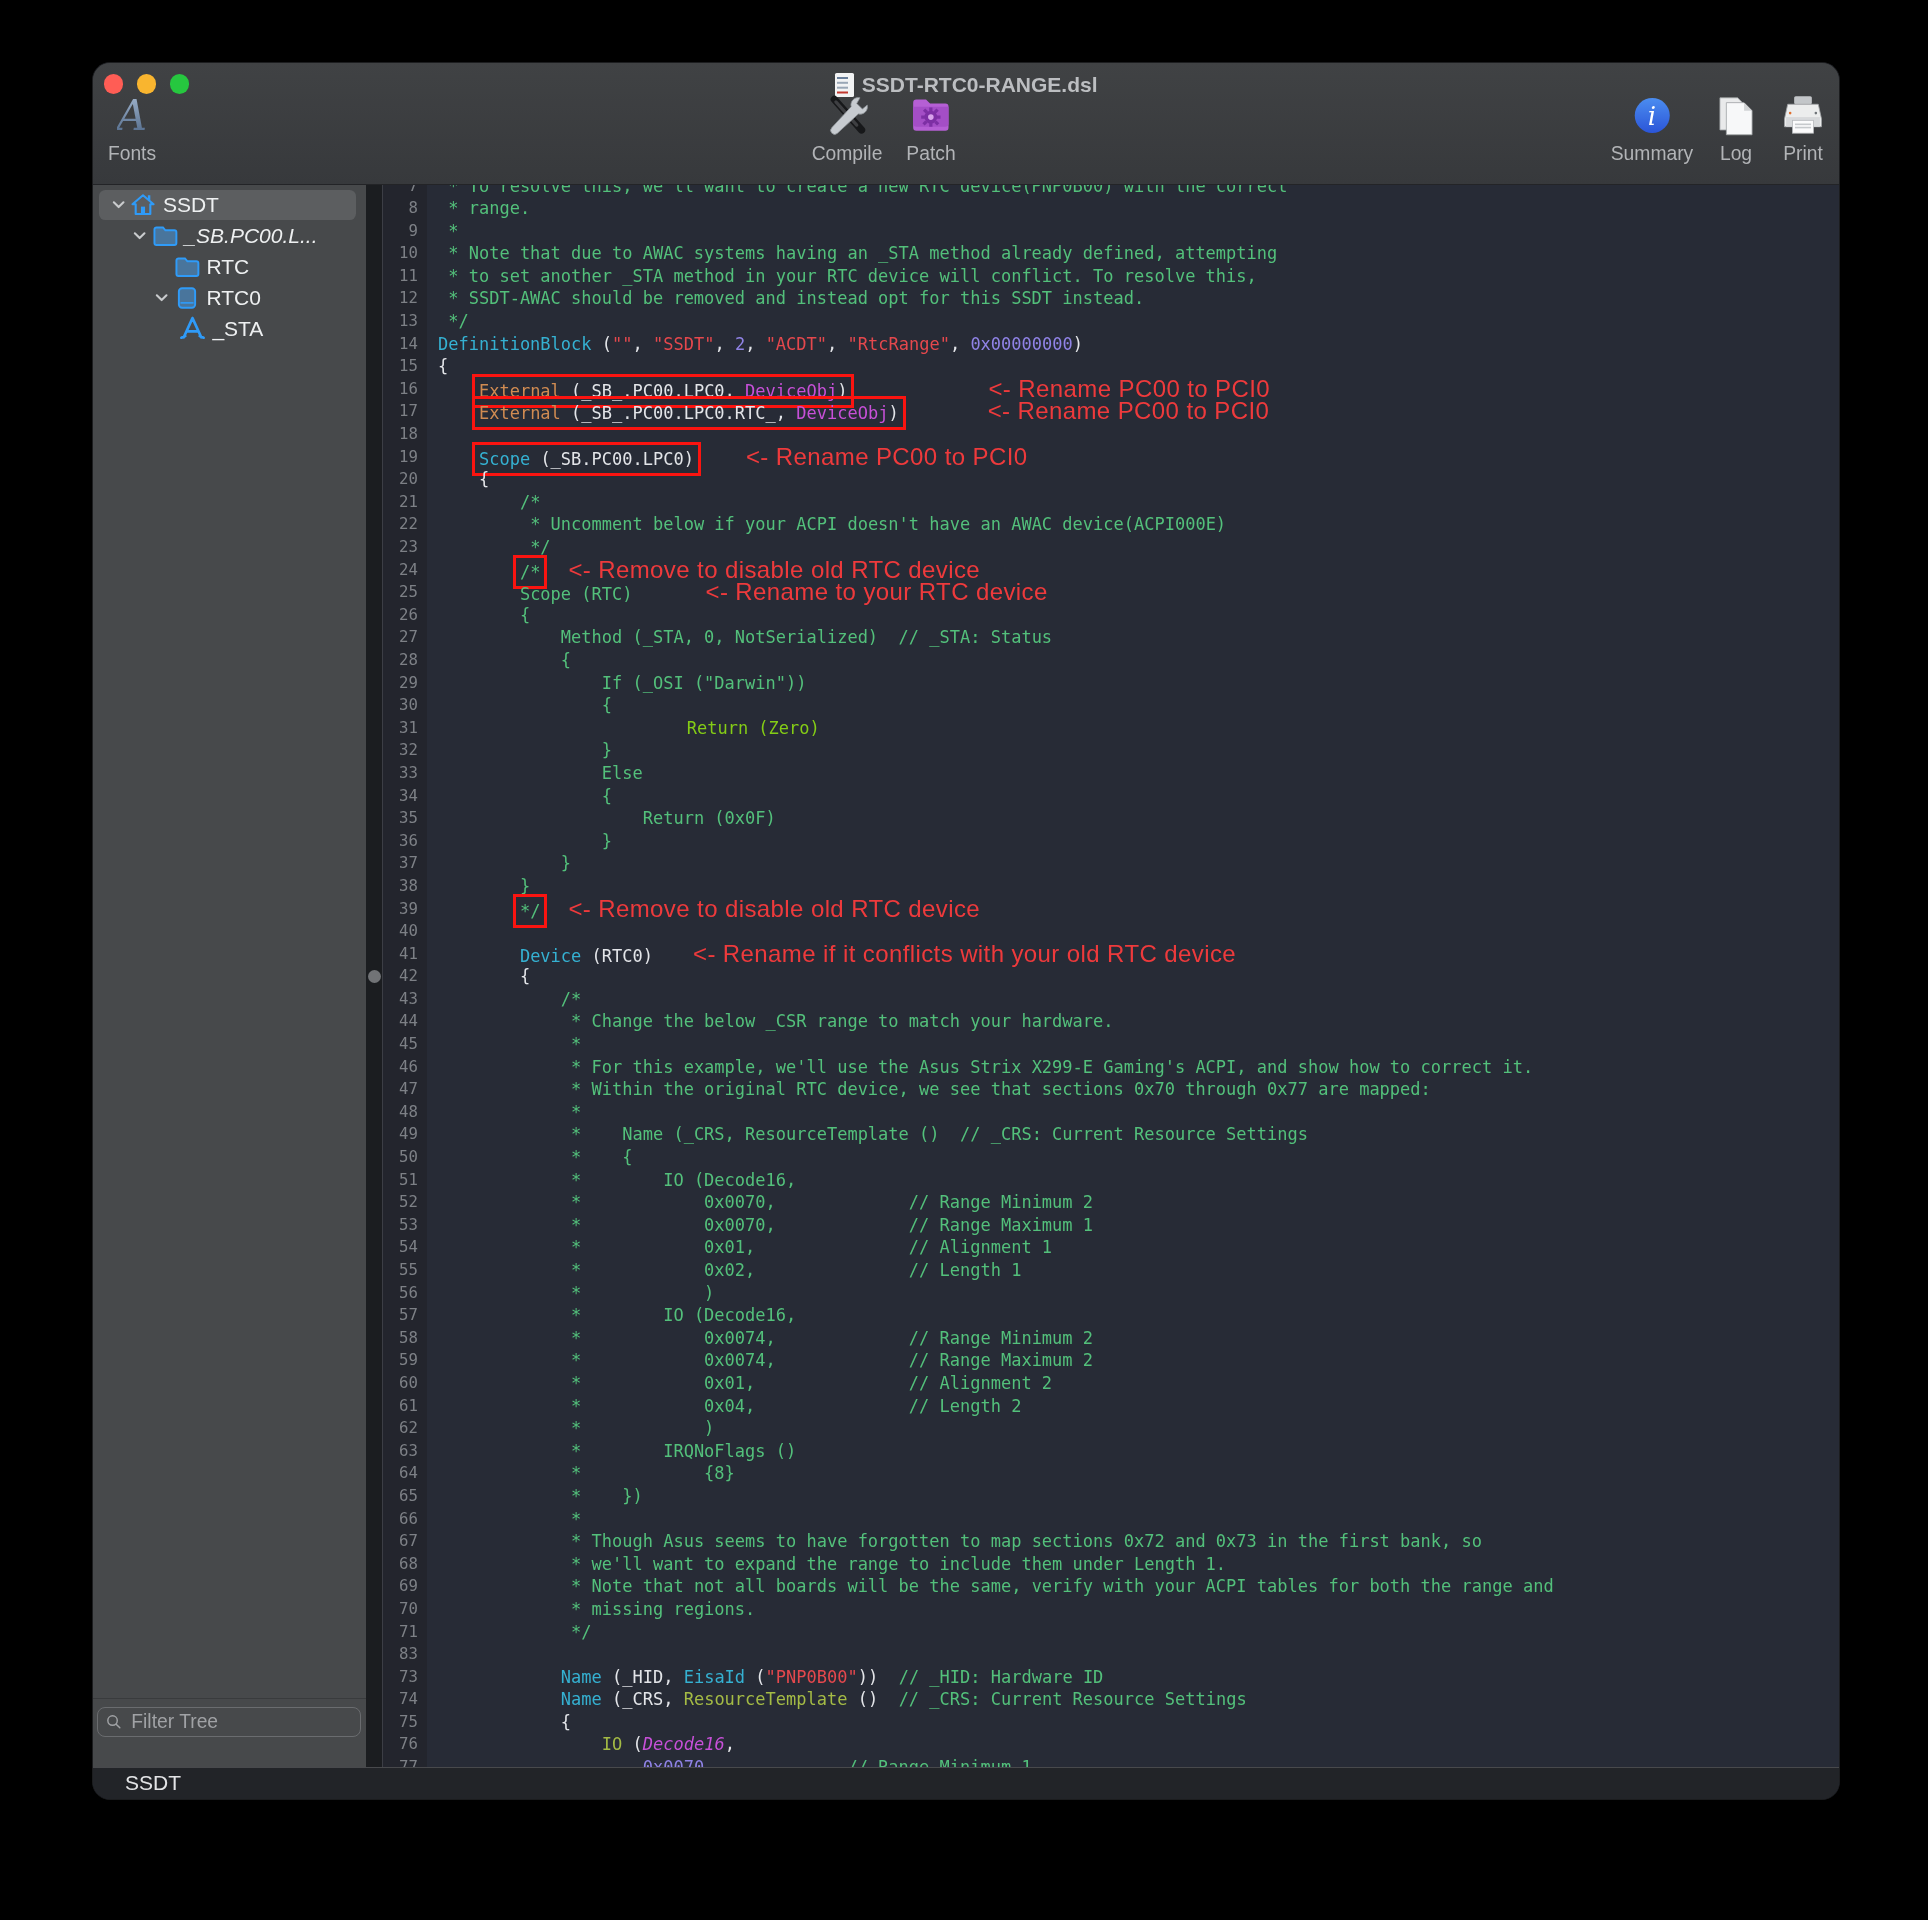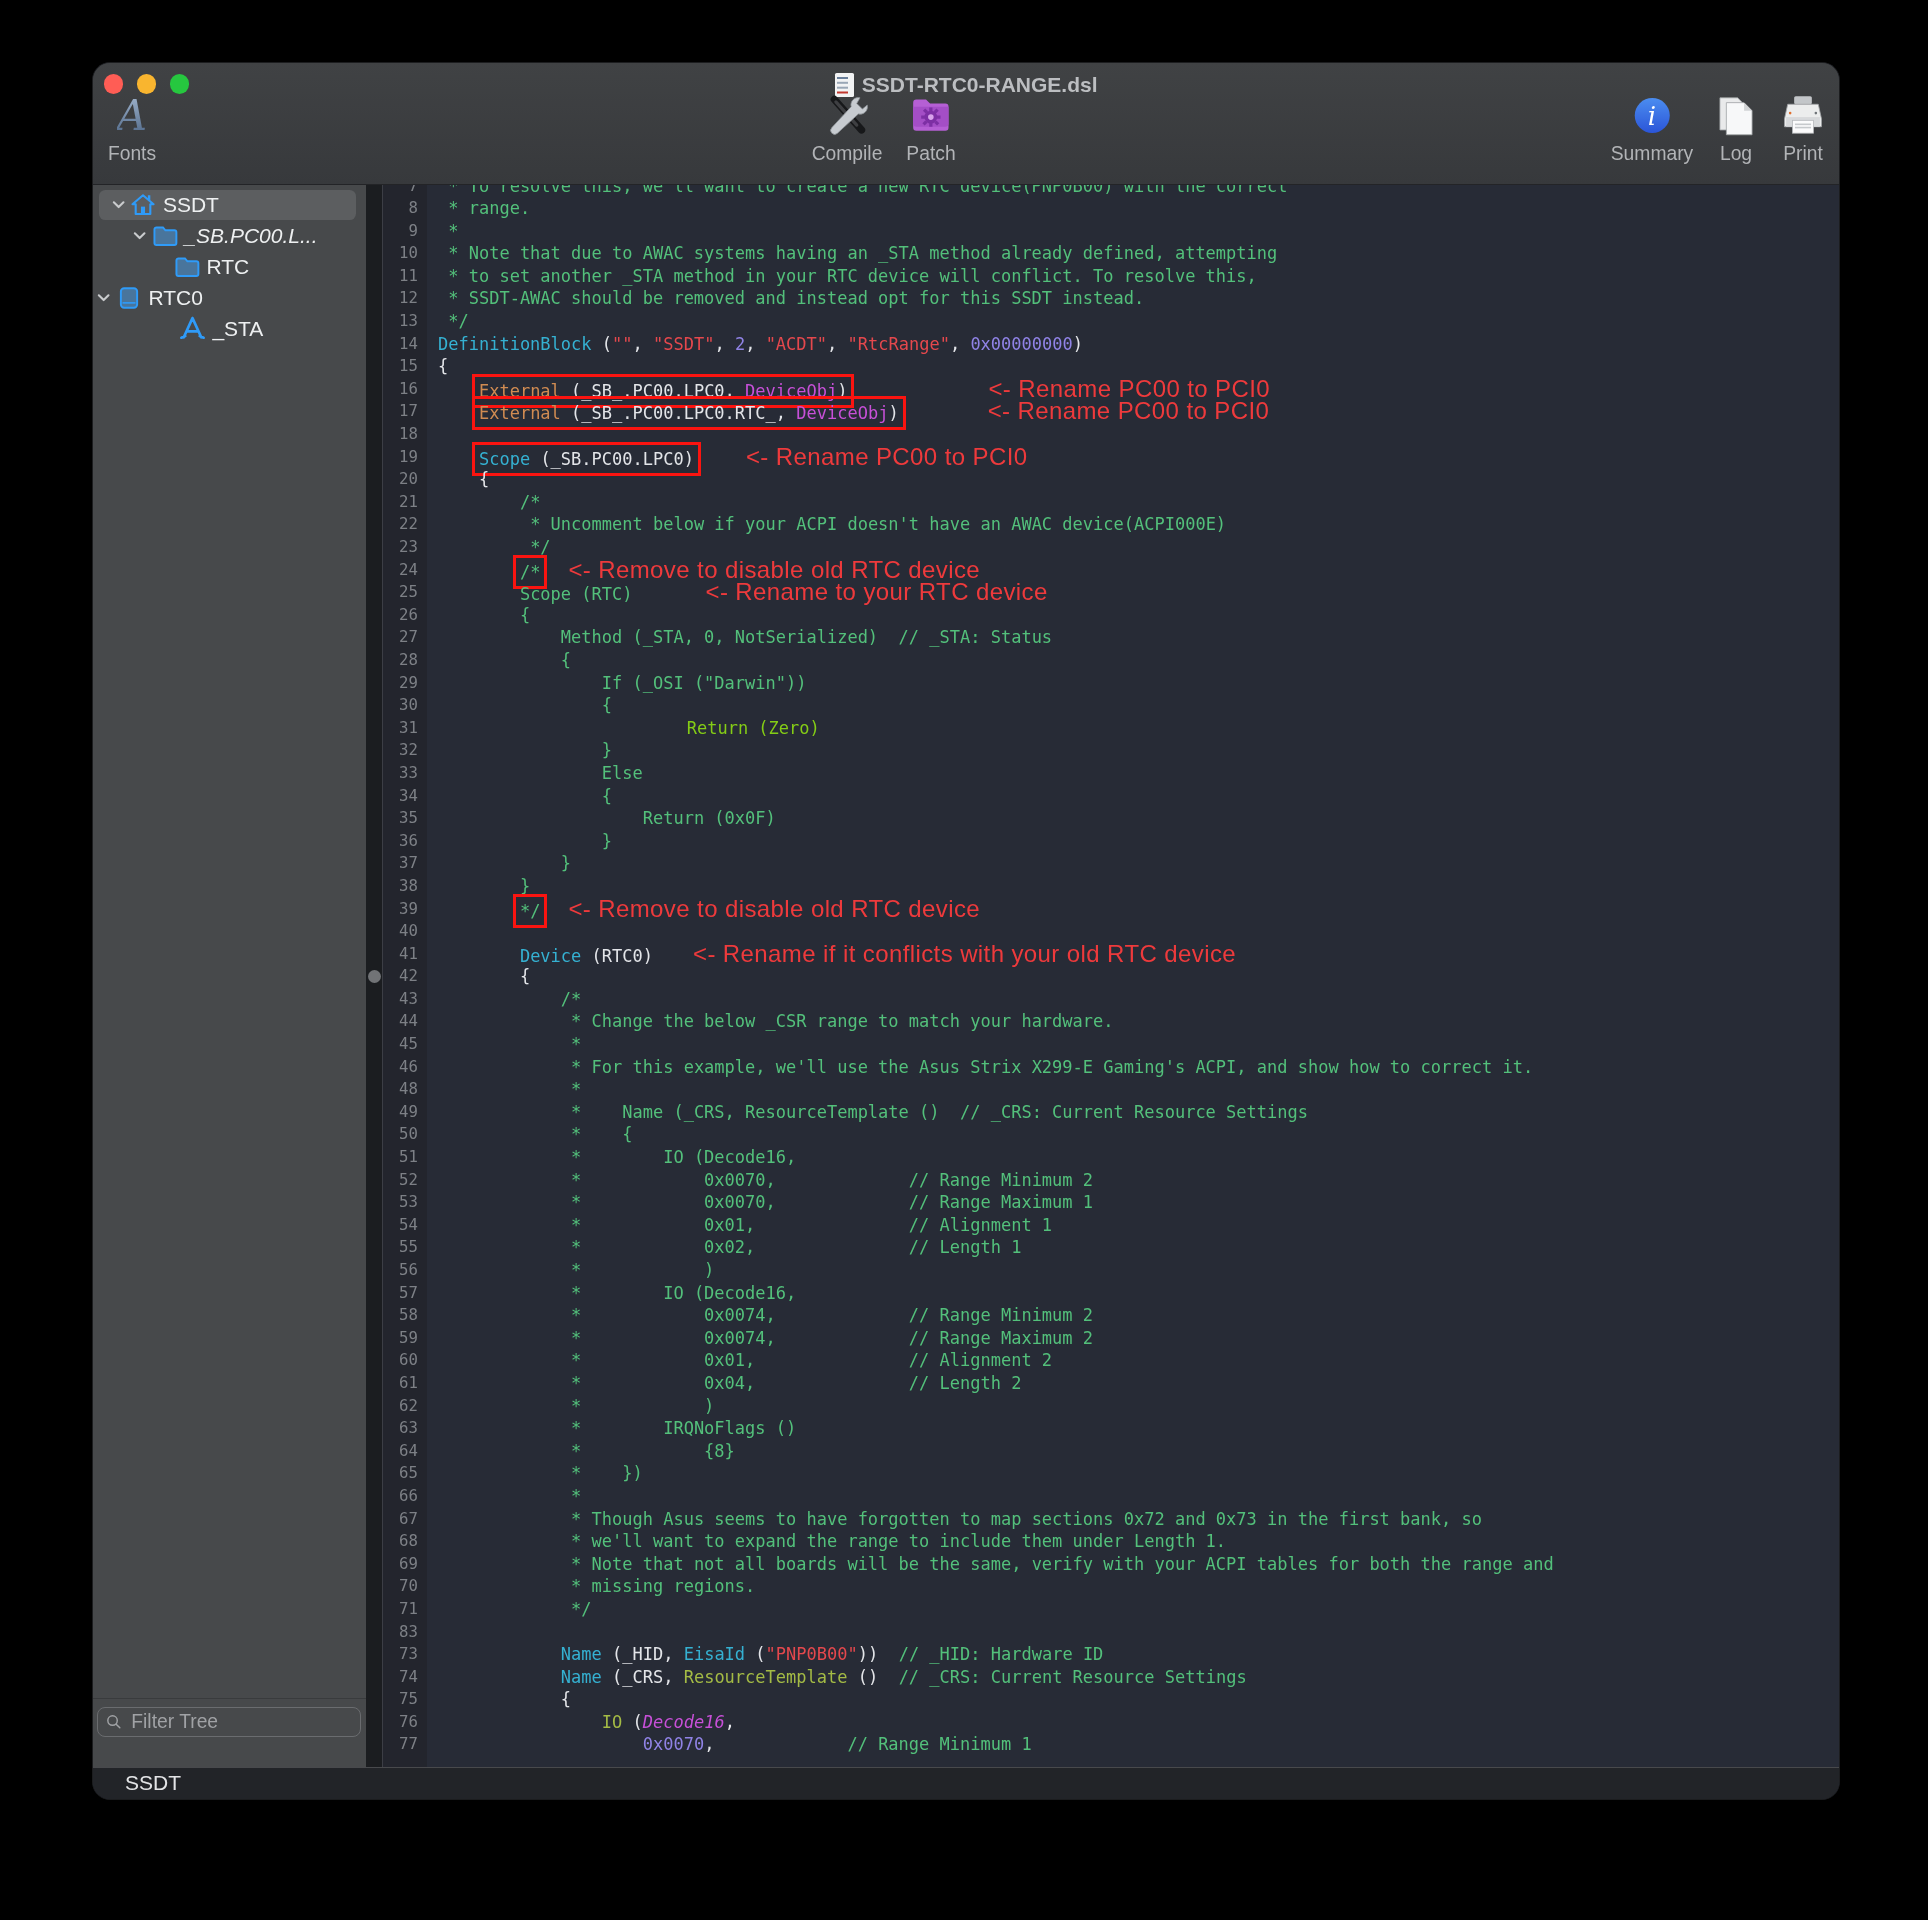--- a/index.html
+++ b/index.html
@@ -178,21 +178,21 @@
         </div>
         <div class="trow" style="padding-left: 58px;">
           <span class="chev"></span>
           <span class="ticn">
             <svg width="26" height="26" viewBox="0 0 32 32">
               <path d="M3 8 a2.5 2.5 0 0 1 2.5-2.5 h8 l3 3.5 h11 a2.5 2.5 0 0 1 2.5 2.5 v13 a2.5 2.5 0 0 1 -2.5 2.5 h-22 a2.5 2.5 0 0 1 -2.5-2.5 z" fill="#49759c" stroke="#2f9bf8" stroke-width="2.4"></path>
             </svg>
           </span>
           <span class="tlabel">RTC</span>
         </div>
-        <div class="trow" style="">
+        <div class="trow" style="padding-left: 58px;">
           <span class="chev">
             <svg width="19.3" height="19.3" viewBox="0 0 24 24">
               <path d="M6 9 l6 6 6-6" fill="none" stroke="#c9cbcd" stroke-width="2.6" stroke-linecap="round" stroke-linejoin="round"></path>
             </svg>
           </span>
           <span class="ticn">
             <svg width="26" height="26" viewBox="0 0 32 32">
               <rect x="6" y="4" width="20" height="24" rx="4" fill="#49759c" stroke="#2f9bf8" stroke-width="2.4"></rect>
               <line x1="8" y1="22" x2="24" y2="22" stroke="#2f9bf8" stroke-width="2"></line>
             </svg>
@@ -257,20 +257,21 @@
         <div class="cline"><span class="ln">37</span><span class="cd">            <span style="color: rgb(83, 192, 123);">}</span></span></div>
         <div class="cline"><span class="ln">38</span><span class="cd">        <span style="color: rgb(83, 192, 123);">}</span></span></div>
         <div class="cline"><span class="ln">39</span><span class="cd">        <span class="boxed" style="outline-color: rgb(251, 20, 16);"><span style="color: rgb(83, 192, 123);">*/</span></span><span class="ann" style="color: rgb(238, 58, 60); margin-left: 28px;">&lt;- Remove to disable old RTC device</span></span></div>
         <div class="cline"><span class="ln">40</span><span class="cd"></span></div>
         <div class="cline"><span class="ln">41</span><span class="cd">        <span style="color: rgb(53, 177, 210);">Device</span><span style="color: rgb(227, 229, 233);"> (RTC0)</span><span class="ann" style="color: rgb(238, 58, 60); margin-left: 40px;">&lt;- Rename if it conflicts with your old RTC device</span></span></div>
         <div class="cline"><span class="ln">42</span><span class="cd">        <span style="color: rgb(227, 229, 233);">{</span></span></div>
         <div class="cline"><span class="ln">43</span><span class="cd">            <span style="color: rgb(83, 192, 123);">/*</span></span></div>
         <div class="cline"><span class="ln">44</span><span class="cd">            <span style="color: rgb(83, 192, 123);"> * Change the below _CSR range to match your hardware.</span></span></div>
         <div class="cline"><span class="ln">45</span><span class="cd">            <span style="color: rgb(83, 192, 123);"> *</span></span></div>
         <div class="cline"><span class="ln">46</span><span class="cd">            <span style="color: rgb(83, 192, 123);"> * For this example, we'll use the Asus Strix X299-E Gaming's ACPI, and show how to correct it.</span></span></div>
+        <div class="cline"><span class="ln">47</span><span class="cd">            <span style="color: rgb(83, 192, 123);"> * Within the original RTC device, we see that sections 0x70 through 0x77 are mapped:</span></span></div>
         <div class="cline"><span class="ln">48</span><span class="cd">            <span style="color: rgb(83, 192, 123);"> *</span></span></div>
         <div class="cline"><span class="ln">49</span><span class="cd">            <span style="color: rgb(83, 192, 123);"> *    Name (_CRS, ResourceTemplate ()  // _CRS: Current Resource Settings</span></span></div>
         <div class="cline"><span class="ln">50</span><span class="cd">            <span style="color: rgb(83, 192, 123);"> *    {</span></span></div>
         <div class="cline"><span class="ln">51</span><span class="cd">            <span style="color: rgb(83, 192, 123);"> *        IO (Decode16,</span></span></div>
         <div class="cline"><span class="ln">52</span><span class="cd">            <span style="color: rgb(83, 192, 123);"> *            0x0070,             // Range Minimum 2</span></span></div>
         <div class="cline"><span class="ln">53</span><span class="cd">            <span style="color: rgb(83, 192, 123);"> *            0x0070,             // Range Maximum 1</span></span></div>
         <div class="cline"><span class="ln">54</span><span class="cd">            <span style="color: rgb(83, 192, 123);"> *            0x01,               // Alignment 1</span></span></div>
         <div class="cline"><span class="ln">55</span><span class="cd">            <span style="color: rgb(83, 192, 123);"> *            0x02,               // Length 1</span></span></div>
         <div class="cline"><span class="ln">56</span><span class="cd">            <span style="color: rgb(83, 192, 123);"> *            )</span></span></div>
         <div class="cline"><span class="ln">57</span><span class="cd">            <span style="color: rgb(83, 192, 123);"> *        IO (Decode16,</span></span></div>

